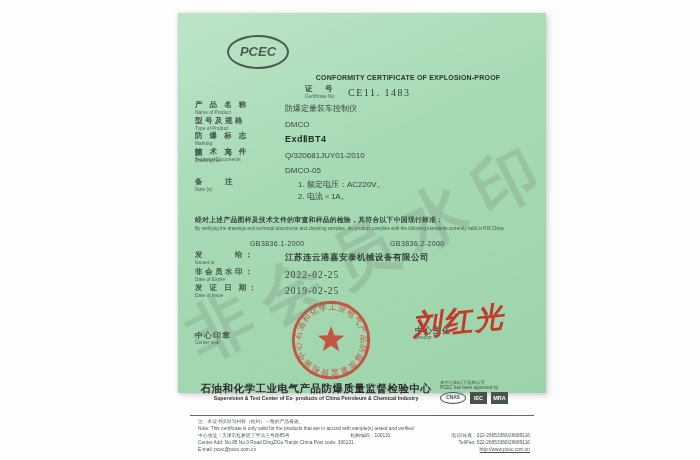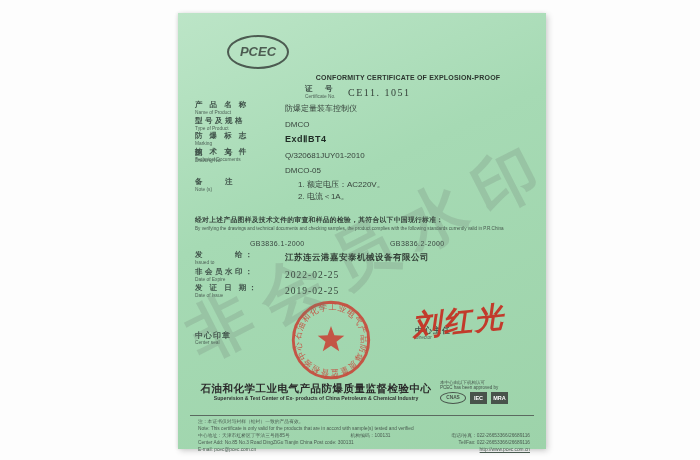--- a/index.html
+++ b/index.html
@@ -2,21 +2,21 @@
 <html><head>
 <meta charset="utf-8">
 <style>
   html,body { margin:0; padding:0; background:#ffffff; }
   .stage {
     position:relative; width:700px; height:460px; overflow:hidden;
     background:#fdfdfd; font-family:"Liberation Sans", sans-serif;
   }
   
   .cert {
-    position:absolute; left:178px; top:13px; width:368px; height:436px;
+    position:absolute; left:178px; top:13px; width:368px; height:380px;
     background:linear-gradient(155deg,#bce5c7 0%,#a6dab4 40%,#9dd3aa 100%);
     box-shadow:2px 2px 6px rgba(0,0,0,0.18), -1px 0 3px rgba(0,0,0,0.08);
   }
   .cert * { line-height:1.15; }
   
   .watermark {
     position:absolute; left:40px; top:130px; width:660px; height:240px;
     display:flex; align-items:center; justify-content:center;
     transform:rotate(-27deg); transform-origin:50% 50%;
     font-size:64px; font-weight:bold; letter-spacing:16px;
@@ -95,21 +95,21 @@
 
     <div class="logo">
       <span>PCEC</span>
     </div>
     <div class="subtitle">CONFORMITY CERTIFICATE OF EXPLOSION-PROOF</div>
 
     <div class="certno-label">
       <div class="lab-cn">证　号</div>
       <div class="lab-en">Certificate No.</div>
     </div>
-    <div class="certno-value">CE11. 1051</div>
+    <div class="certno-value">CE11. 1483</div>
 
     <div class="row" style="top:88px">
       <div class="lab-cn">产 品 名 称</div>
       <div class="lab-en">Name of Product</div>
     </div>
     <div class="val" style="top:91px">防爆定量装车控制仪</div>
 
     <div class="row" style="top:104px">
       <div class="lab-cn">型号及规格</div>
       <div class="lab-en">Type of Product</div>

